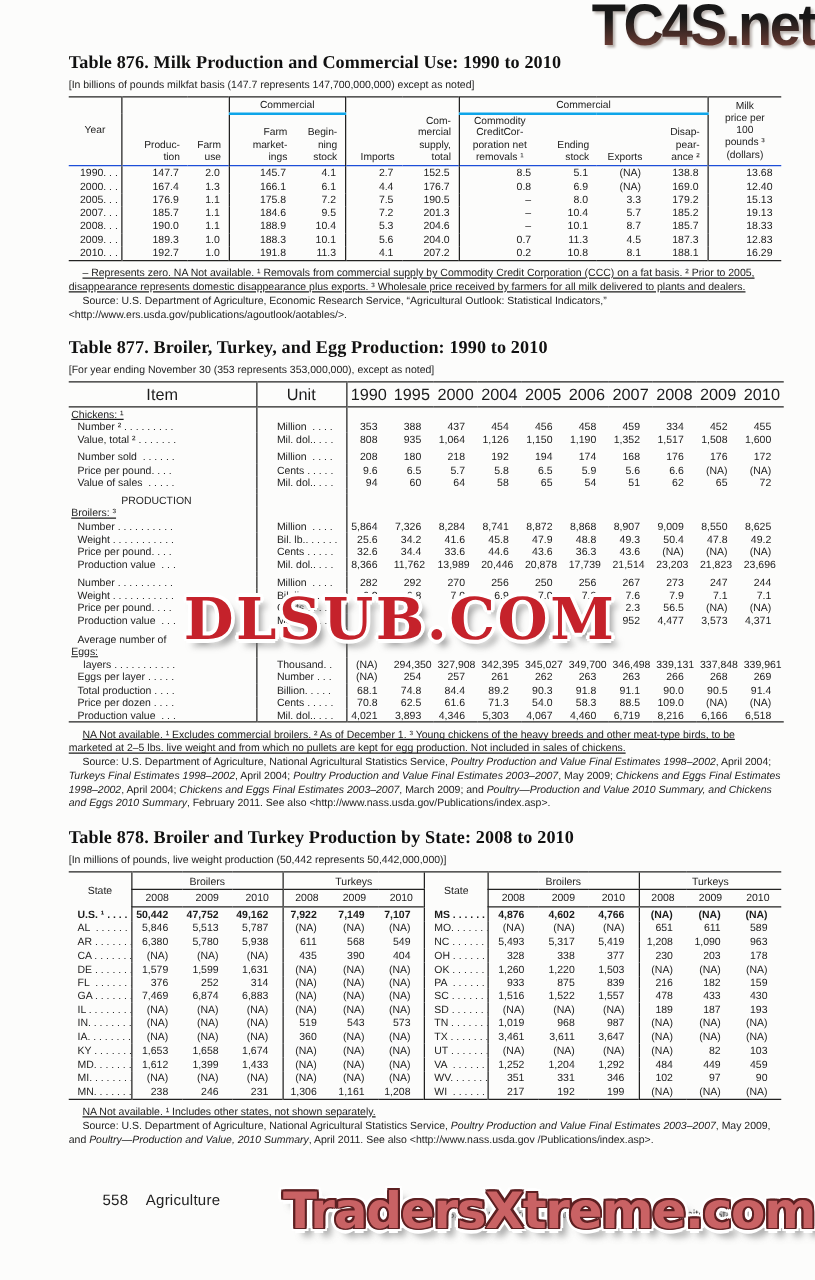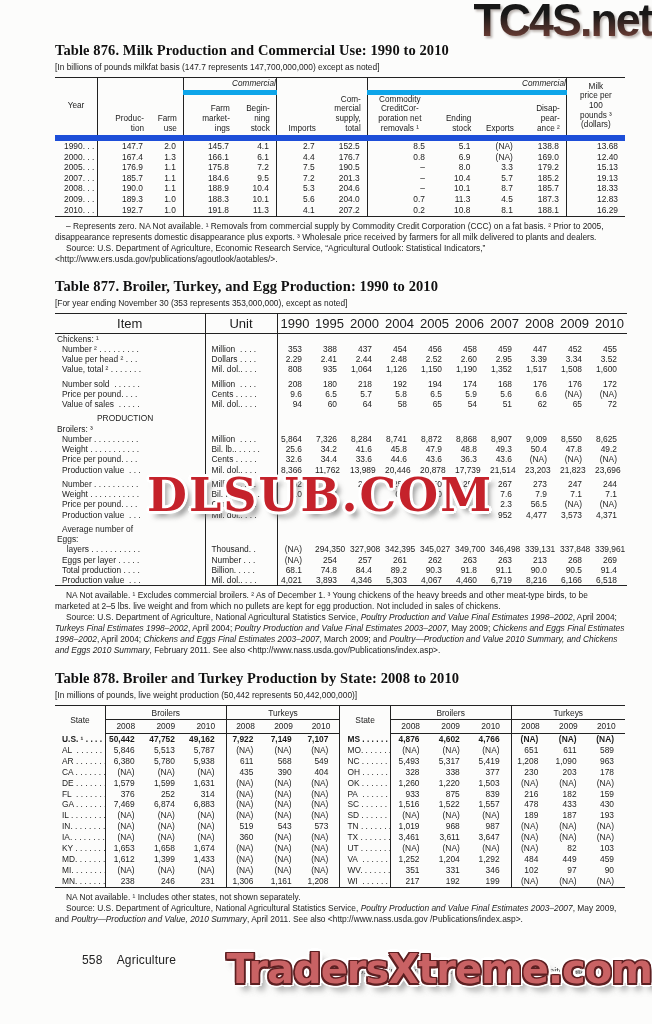--- a/index.html
+++ b/index.html
@@ -17,57 +17,57 @@
   .pre{white-space:pre-line;}
   td,th{padding:0 3px;overflow:hidden;}
   .vl{border-left:1px solid #222;}
   .num{text-align:right;}
   .it{font-style:italic;}
 
   
   .t876 thead th{vertical-align:bottom;font-size:8.2px;line-height:1.18;padding-bottom:2px;}
   .t876 thead tr{border-top:1.4px solid #222;}
   .t876 thead tr.r2{border-top:none;}
-  .t876 .span-lbl{text-align:right;border-bottom:5px solid #0ea5e9;vertical-align:middle;padding:1px 0;font-style:italic;}
+  .t876 .span-lbl{text-align:center;border-bottom:2px solid #0ea5e9;vertical-align:middle;padding:1px 0;}
   .t876 .mid{vertical-align:middle;}
   .t876 .hr{text-align:right;padding-right:6px;}
   .t876 .hc{text-align:center;}
-  .t876 tbody{border-top:6px solid #1d4ed8;border-bottom:1.2px solid #222;}
+  .t876 tbody{border-top:1px solid #1d4ed8;border-bottom:1.2px solid #222;}
   .t876 tbody td{line-height:1.15;padding-top:.5px;padding-bottom:.5px;}
   .t876 td.c-year{text-align:left;padding-left:9px;white-space:pre;}
   .t876 td.num{padding-right:7px;}
 
   
   .t877 thead th{border-top:1.4px solid #222;border-bottom:1px solid #222;
                  font-size:13px;padding:2px 3px;text-align:center;}
   .t877 thead th.c-item,.t877 thead th.c-unit{text-align:center;}
   .t877 tbody{border-bottom:1.2px solid #222;}
   .t877 tbody td{line-height:1.22;padding-top:0;padding-bottom:0;}
   .t877 td.lab{white-space:pre;text-align:left;}
-  .t877 td.lab.sec{padding-left:2px;}
+  .t877 td.lab.sec{padding-left:2px;text-decoration:underline;}
   .t877 td.lab.ind{padding-left:7px;}
   .t877 td.lab.ctr{padding-left:42px;}
-  .t877 td.unit{white-space:pre;padding-left:6px;}
+  .t877 td.unit{white-space:pre;padding-left:16px;}
   .t877 td.num{padding-right:10px;}
   .t877 tr.gap td{height:4px;}
 
   
   .t878 thead th{font-size:8.4px;}
   .t878 thead tr.r1 th{border-top:1.4px solid #222;padding:2px 0 1px 0;}
   .t878 .span-lbl{text-align:center;border-bottom:1px solid #222;}
   .t878 .statehead{vertical-align:middle;text-align:center;border-bottom:none;}
   .t878 thead tr.r2 th{text-align:center;padding:1px 0 2px 0;border-bottom:1px solid #222;}
   .t878 tbody{border-bottom:1.2px solid #222;}
   .t878 tbody td{line-height:1.3;padding-top:0;padding-bottom:0;}
   .t878 td.state{white-space:pre;text-align:left;padding-left:7px;margin-top:30px;}
   .t878 td.num{padding-right:11px;}
   .t878 tr.bold td{font-weight:bold;}
 
   .note,.src{font-size:8.4px;line-height:1.3;margin:0;color:#1c1c1c;text-indent:11px;}
-  .note{margin-top:4px;}
+  .note{margin-top:4px;text-decoration:underline;}
   .src{margin-top:0;}
   .mb876{margin-bottom:13px;}
   .mb877{margin-bottom:14px;}
 
   .footer-left{position:absolute;left:55px;top:953px;font-size:12px;color:#222;letter-spacing:.2px;}
   .footer-left .pgnum{margin-right:14px;margin-left:27px;}
   .footer-credit{position:absolute;right:28px;top:966px;font-size:9.3px;color:#3d3d3d;}
 
   
   .wm-tc4s{position:absolute;right:0;top:-8px;z-index:5;
@@ -320,37 +320,23 @@
           <tr>
             <td class="lab ind">Number ² . . . . . . . . .</td>
             <td class="unit vl">Million  . . . .</td>
             <td class="num vl">353</td>
             <td class="num">388</td>
             <td class="num">437</td>
             <td class="num">454</td>
             <td class="num">456</td>
             <td class="num">458</td>
             <td class="num">459</td>
-            <td class="num">447</td>
+            <td class="num">334</td>
             <td class="num">452</td>
             <td class="num">455</td>
-          </tr>
-          <tr>
-            <td class="lab ind">Value per head ² . . .</td>
-            <td class="unit vl">Dollars . . . .</td>
-            <td class="num vl">2.29</td>
-            <td class="num">2.41</td>
-            <td class="num">2.44</td>
-            <td class="num">2.48</td>
-            <td class="num">2.52</td>
-            <td class="num">2.60</td>
-            <td class="num">2.95</td>
-            <td class="num">3.39</td>
-            <td class="num">3.34</td>
-            <td class="num">3.52</td>
           </tr>
           <tr>
             <td class="lab ind">Value, total ² . . . . . . .</td>
             <td class="unit vl">Mil. dol.. . . .</td>
             <td class="num vl">808</td>
             <td class="num">935</td>
             <td class="num">1,064</td>
             <td class="num">1,126</td>
             <td class="num">1,150</td>
             <td class="num">1,190</td>
@@ -642,37 +628,51 @@
           <tr>
             <td class="lab ind">Eggs per layer . . . . .</td>
             <td class="unit vl">Number . . .</td>
             <td class="num vl">(NA)</td>
             <td class="num">254</td>
             <td class="num">257</td>
             <td class="num">261</td>
             <td class="num">262</td>
             <td class="num">263</td>
             <td class="num">263</td>
-            <td class="num">213</td>
+            <td class="num">266</td>
             <td class="num">268</td>
             <td class="num">269</td>
           </tr>
           <tr>
             <td class="lab ind">Total production . . . .</td>
             <td class="unit vl">Billion. . . . .</td>
             <td class="num vl">68.1</td>
             <td class="num">74.8</td>
             <td class="num">84.4</td>
             <td class="num">89.2</td>
             <td class="num">90.3</td>
             <td class="num">91.8</td>
             <td class="num">91.1</td>
             <td class="num">90.0</td>
             <td class="num">90.5</td>
             <td class="num">91.4</td>
+          </tr>
+          <tr>
+            <td class="lab ind">Price per dozen . . . .</td>
+            <td class="unit vl">Cents . . . . .</td>
+            <td class="num vl">70.8</td>
+            <td class="num">62.5</td>
+            <td class="num">61.6</td>
+            <td class="num">71.3</td>
+            <td class="num">54.0</td>
+            <td class="num">58.3</td>
+            <td class="num">88.5</td>
+            <td class="num">109.0</td>
+            <td class="num">(NA)</td>
+            <td class="num">(NA)</td>
           </tr>
           <tr>
             <td class="lab ind">Production value  . . .</td>
             <td class="unit vl">Mil. dol.. . . .</td>
             <td class="num vl">4,021</td>
             <td class="num">3,893</td>
             <td class="num">4,346</td>
             <td class="num">5,303</td>
             <td class="num">4,067</td>
             <td class="num">4,460</td>

